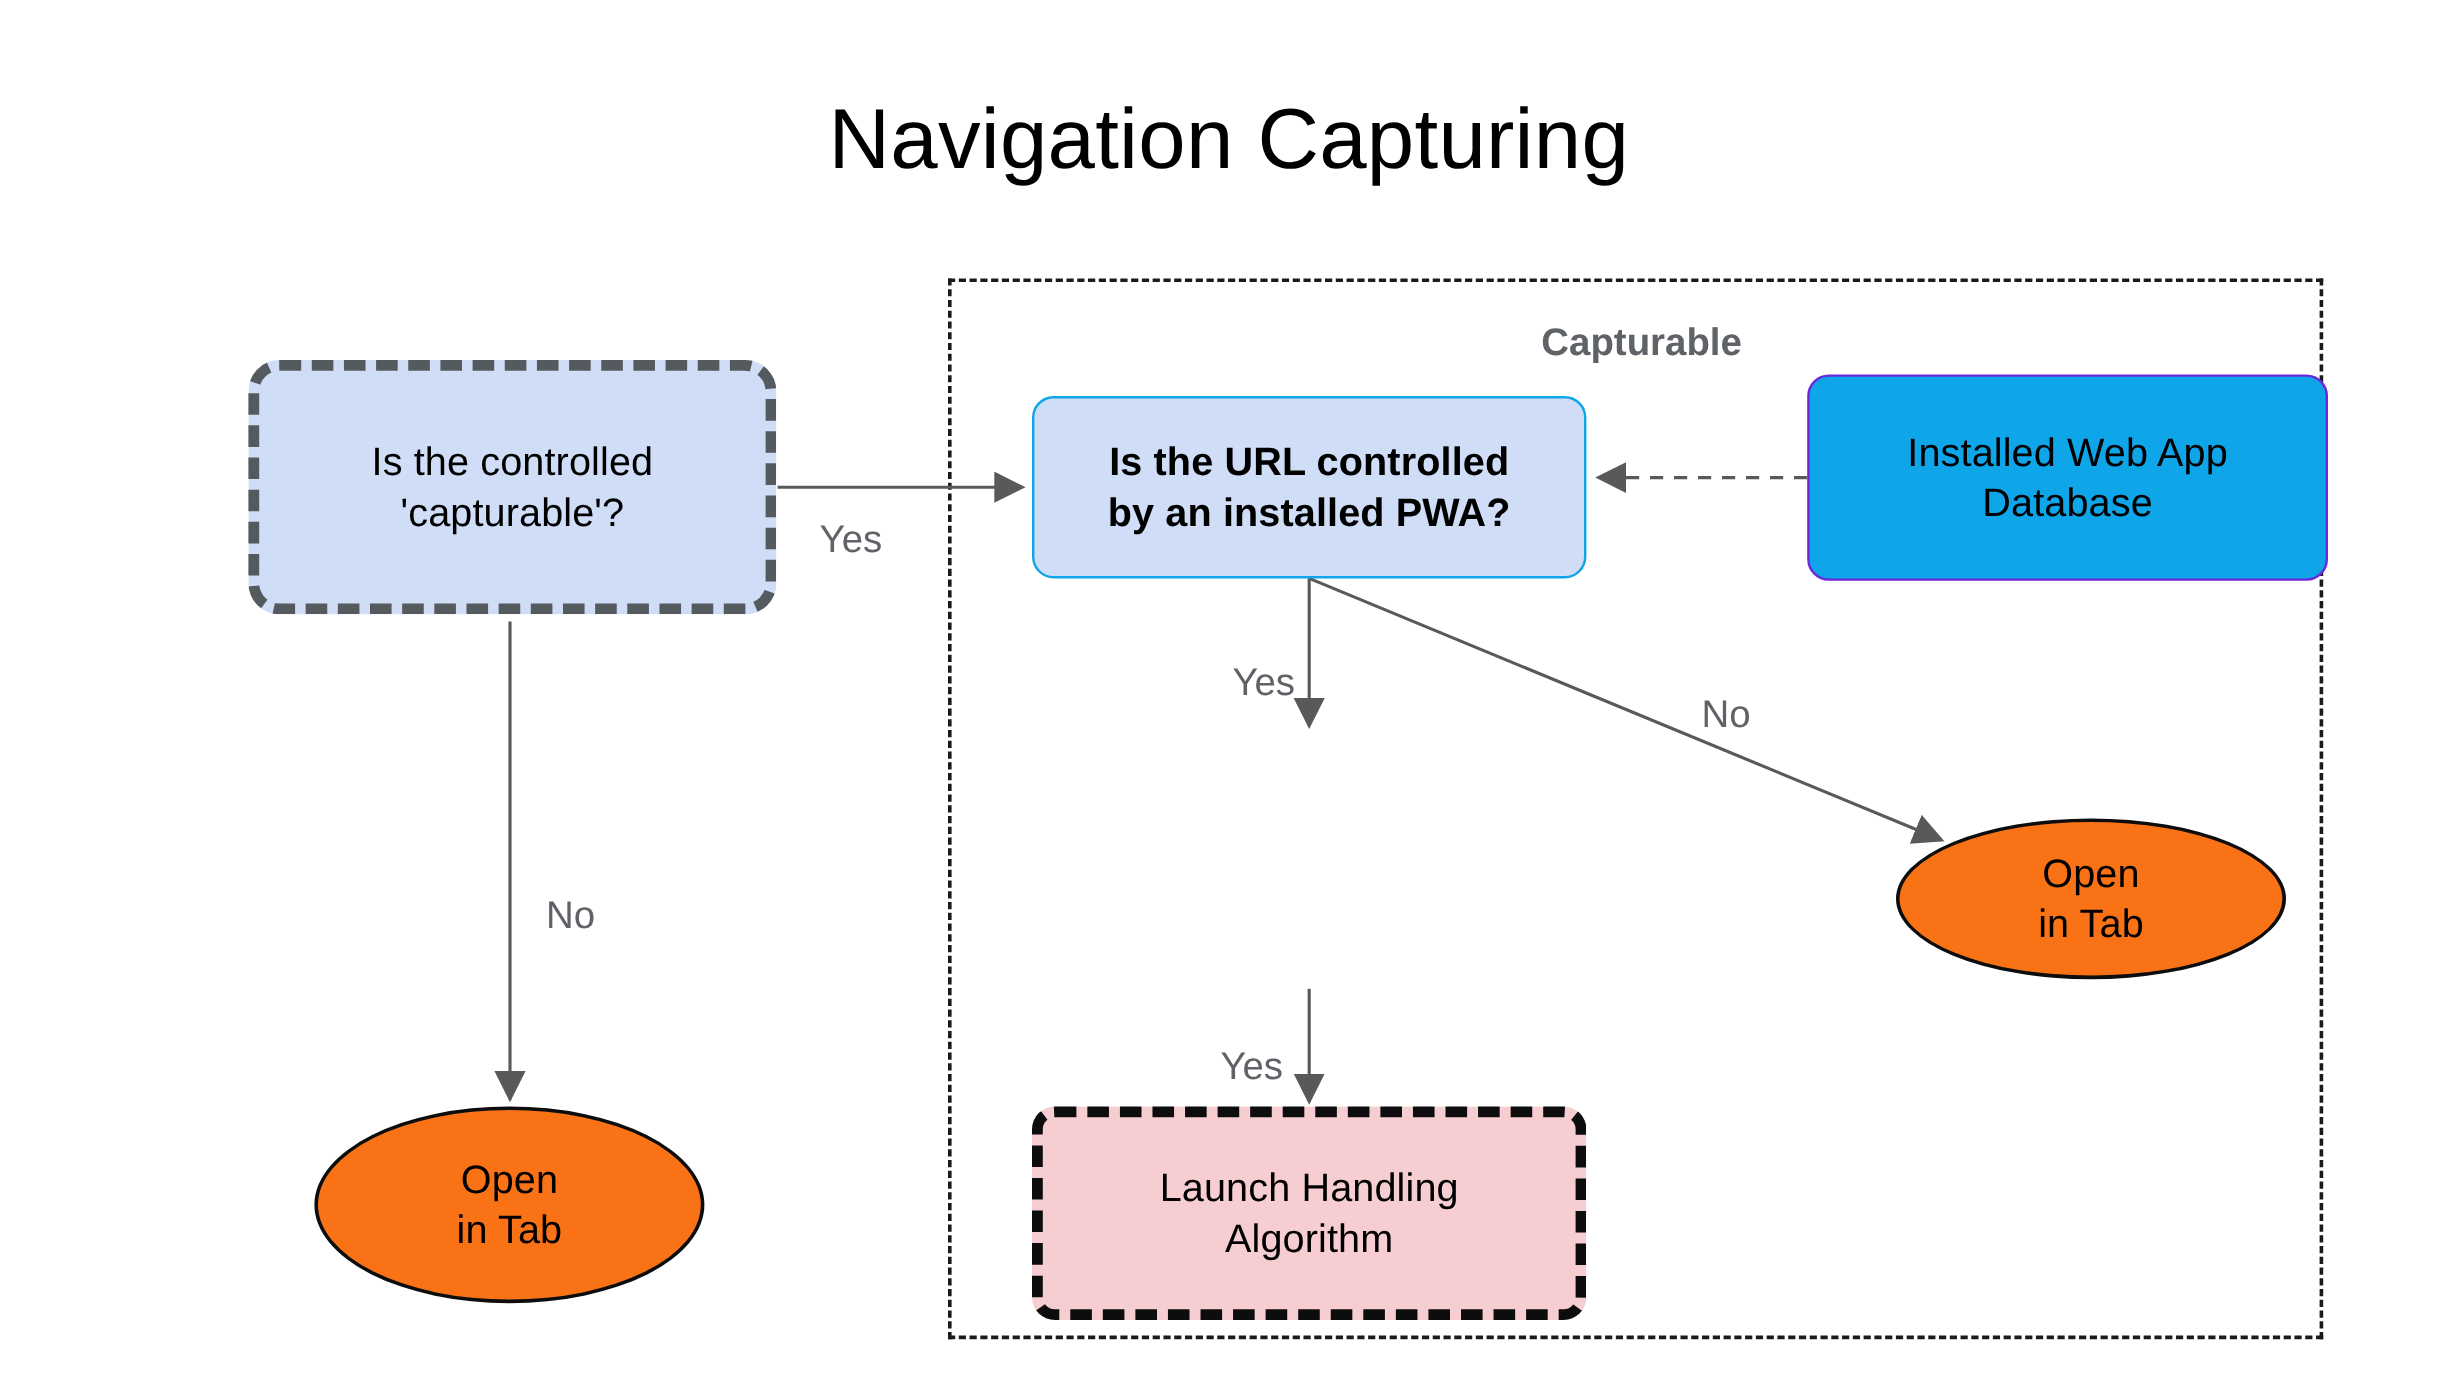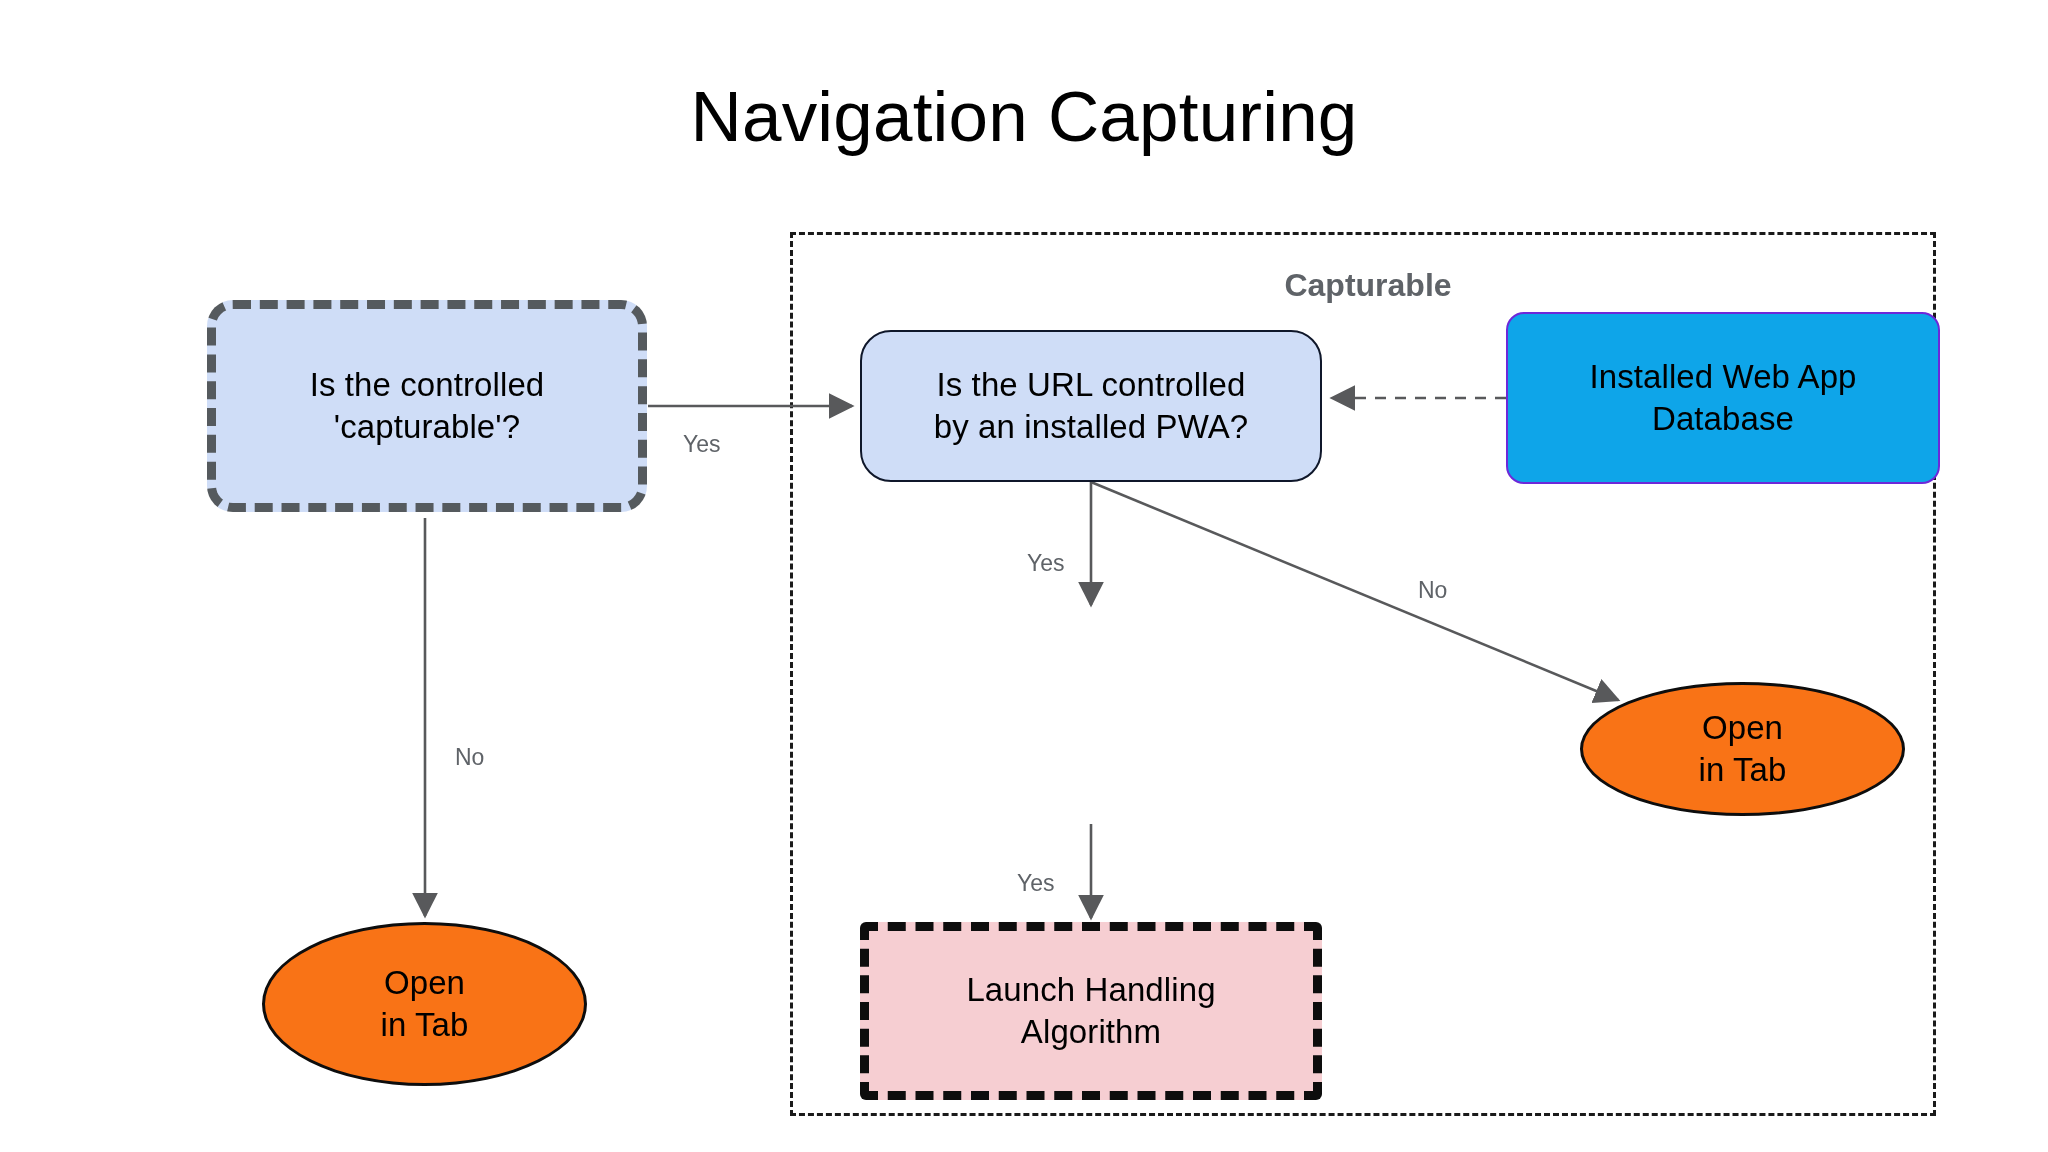--- a/index.html
+++ b/index.html
@@ -73,53 +73,54 @@
     color: #000000;
     font-size: 33px;
     font-weight: 400;
     line-height: 1.27;
     white-space: pre-line;
     letter-spacing: 0.1px;
   }
 
   .node-blue {
     background: #cfddf7;
-    border: 2px solid #0f172a;
-    border-radius: 31px;
+    border: 2px solid #0ea5e9;
+    border-radius: 18px;
+    font-weight: bold;
   }
 
   .node-blue-dashed {
     background: #cfddf7;
     border: 9px dashed #555a5e;
     border-radius: 26px;
   }
 
   .node-gray {
     background: #0ea5e9;
     border: 2px solid #6d28d9;
     border-radius: 18px;
   }
 
   .node-pink-dashed {
     background: #f6ced2;
     border: 9px dashed #0d0d0d;
-    border-radius: 6px;
+    border-radius: 19px;
   }
 
   .node-ellipse {
     background: #f97316;
     border: 3px solid #0d0d0d;
     border-radius: 50%;
   }
 
   
   .edge-label {
     position: absolute;
     color: #5f6368;
-    font-size: 23px;
+    font-size: 32px;
     font-weight: 400;
     white-space: nowrap;
     line-height: 1;
   }
 </style>
 </head>
 <body>
 
 <div id="stage">
 

